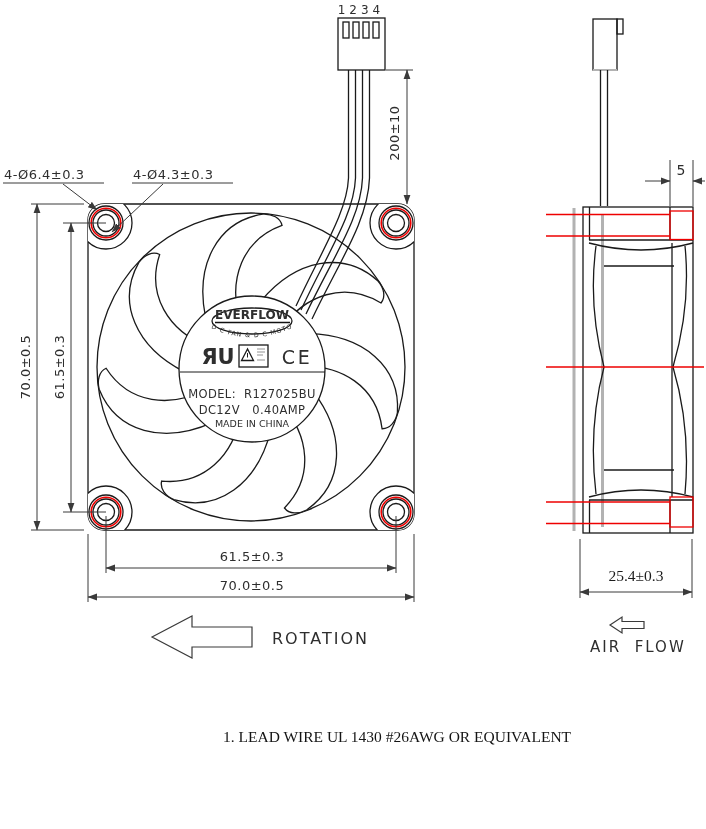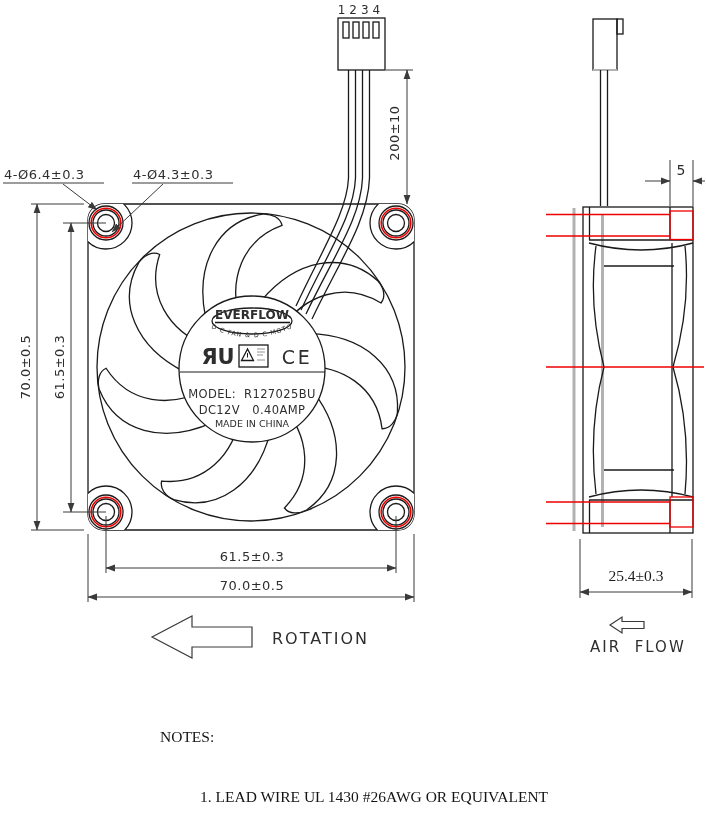--- a/index.html
+++ b/index.html
@@ -9,21 +9,21 @@
   svg text{fill:#2e2e2e;}
   .dimtxt{font-size:13px;letter-spacing:0.5px;}
   .seriftxt{font-family:"Liberation Serif",serif;fill:#1c1c1c;}
   .thin{stroke:#3a3a3a;stroke-width:1;fill:none;}
   .draw{stroke:#1a1a1a;stroke-width:1.3;fill:none;}
   .drawf{stroke:#1a1a1a;stroke-width:1.3;fill:#ffffff;}
   .red{stroke:#ee0000;fill:none;}
   .gray{stroke:#b2b2b2;fill:none;}
   #notes{position:absolute;left:160px;top:687px;font-family:"Liberation Serif",serif;
          font-size:15.5px;line-height:20px;color:#141414;white-space:pre;}
-  #notes .n1{margin-left:40px;}
+  #notes .n1{margin-left:63px;}
 </style>
 </head>
 <body>
 
 <div id="stage">
 <svg width="706" height="680" viewBox="0 0 706 680">
   <defs>
     <marker id="arw" viewBox="0 0 10 10" refX="9" refY="5" markerWidth="10" markerHeight="10" orient="auto-start-reverse">
       <path d="M0,1.6 L9.5,5 L0,8.4 Z" fill="#3a3a3a"></path>
     </marker>
@@ -208,21 +208,20 @@
     <text x="636" y="581" text-anchor="middle" font-size="15.5" class="seriftxt">25.4±0.3</text>
 
     <g>
       <polygon points="610,625 622,617 622,621.5 644,621.5 644,628.5 622,628.5 622,633" fill="#fff" stroke="#3a3a3a" stroke-width="1.2"></polygon>
       <text x="590" y="652" font-size="15" letter-spacing="2" fill="#3c3c3c" xml:space="preserve">AIR  FLOW</text>
     </g>
   </g>
 </svg>
 
 <div id="notes">
-  <div>NOTES:</div>
   <div class="n1">1. LEAD WIRE UL 1430 #26AWG OR EQUIVALENT</div>
   
   
   
   
   
 </div>
 </div>
 
 </body></html>

